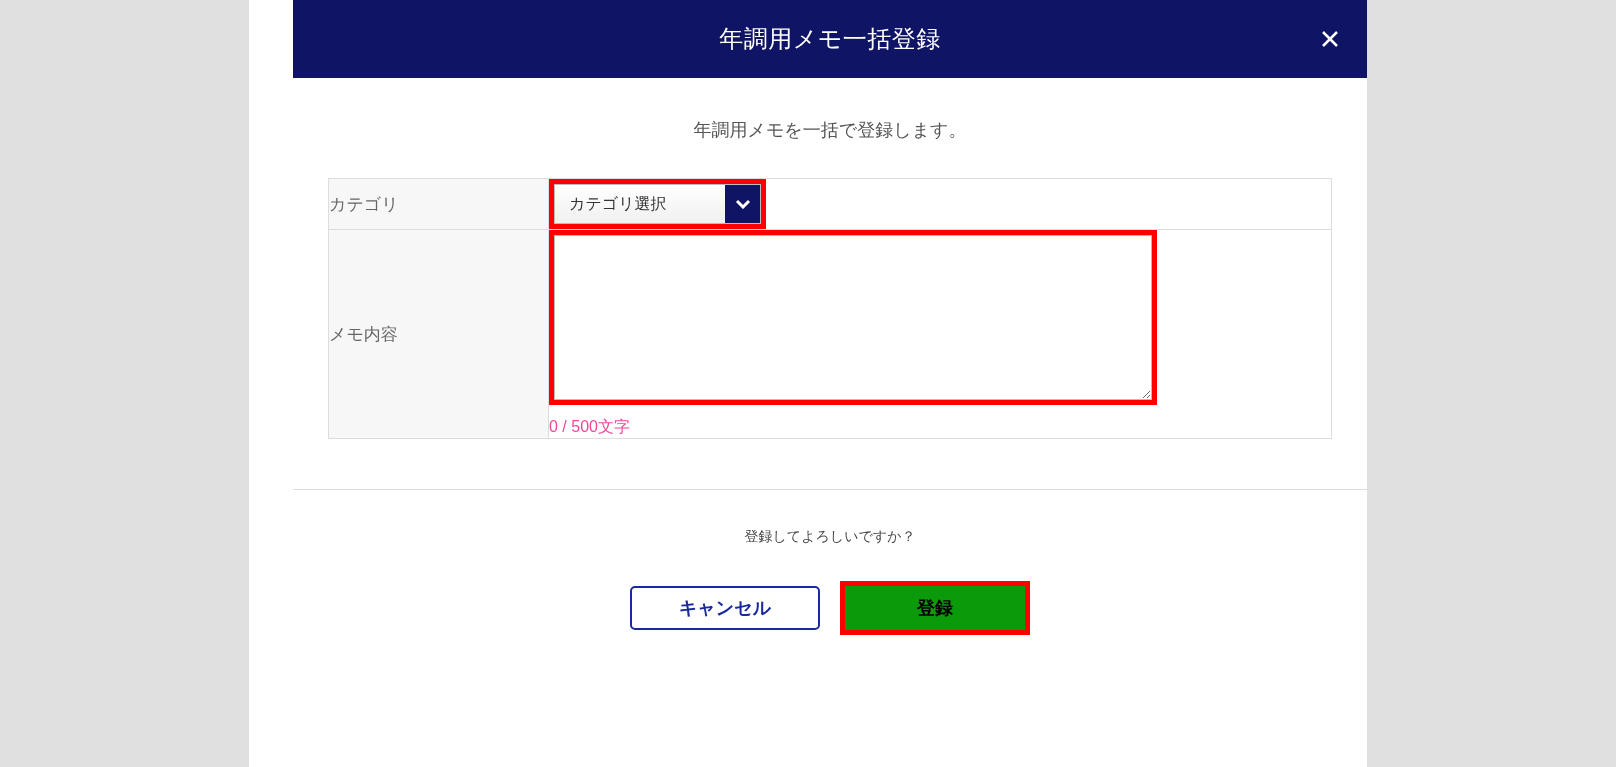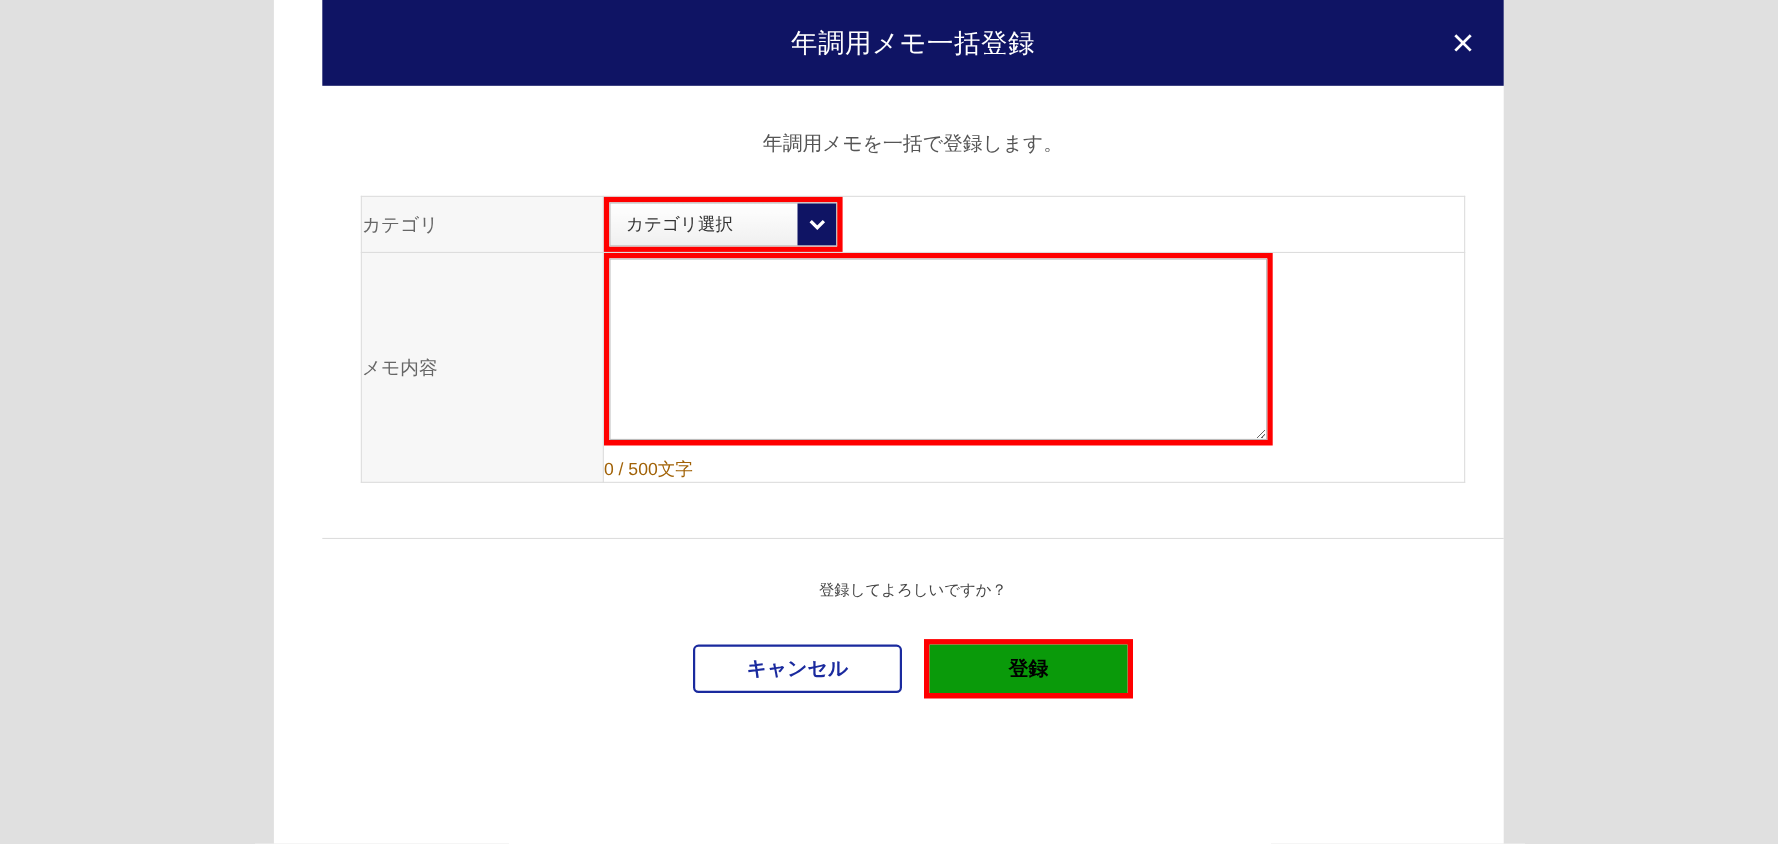--- a/index.html
+++ b/index.html
@@ -123,21 +123,21 @@
       width: 100%;
       height: 165px;
       border: 1px solid #bbb;
       resize: both;
       font-size: 15px;
       padding: 6px;
       display: block;
       font-family: inherit;
     }
     .char-count {
-      color: #a16207;
+      color: #ec4899;
       font-size: 16px;
       margin-top: 12px;
     }
     .modal-footer {
       border-top: 1px solid #ddd;
       padding: 38px 0 40px 0;
       text-align: center;
     }
     .confirm-text {
       color: #444;

